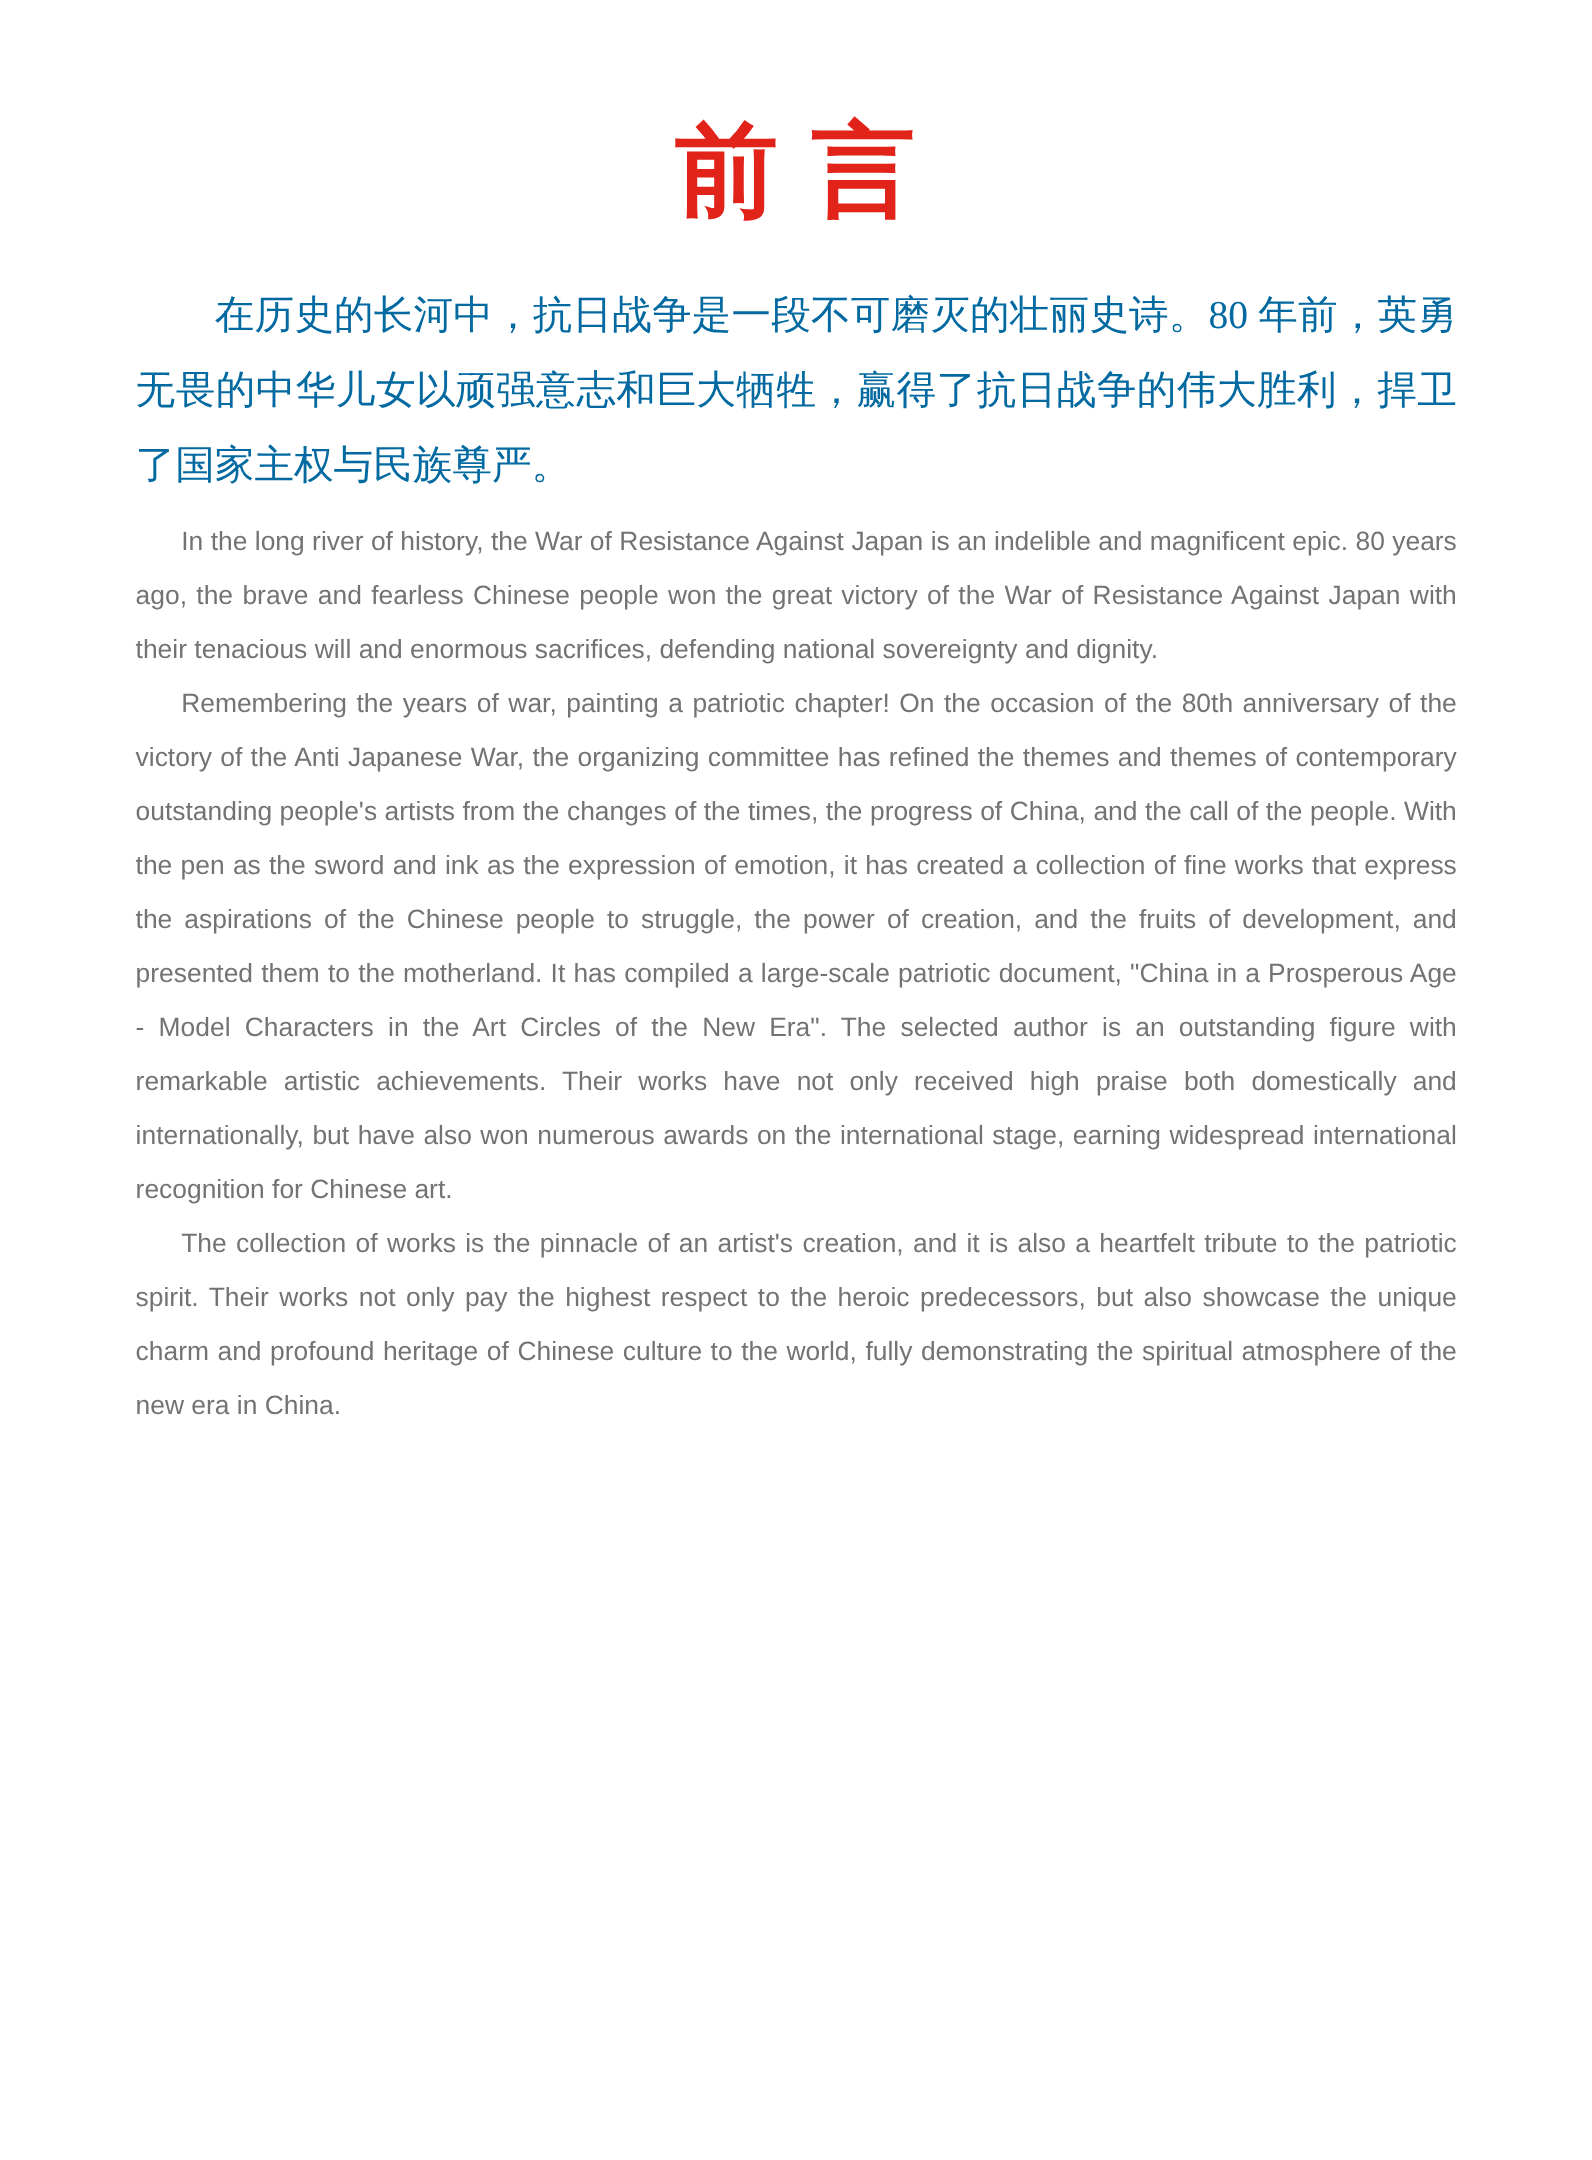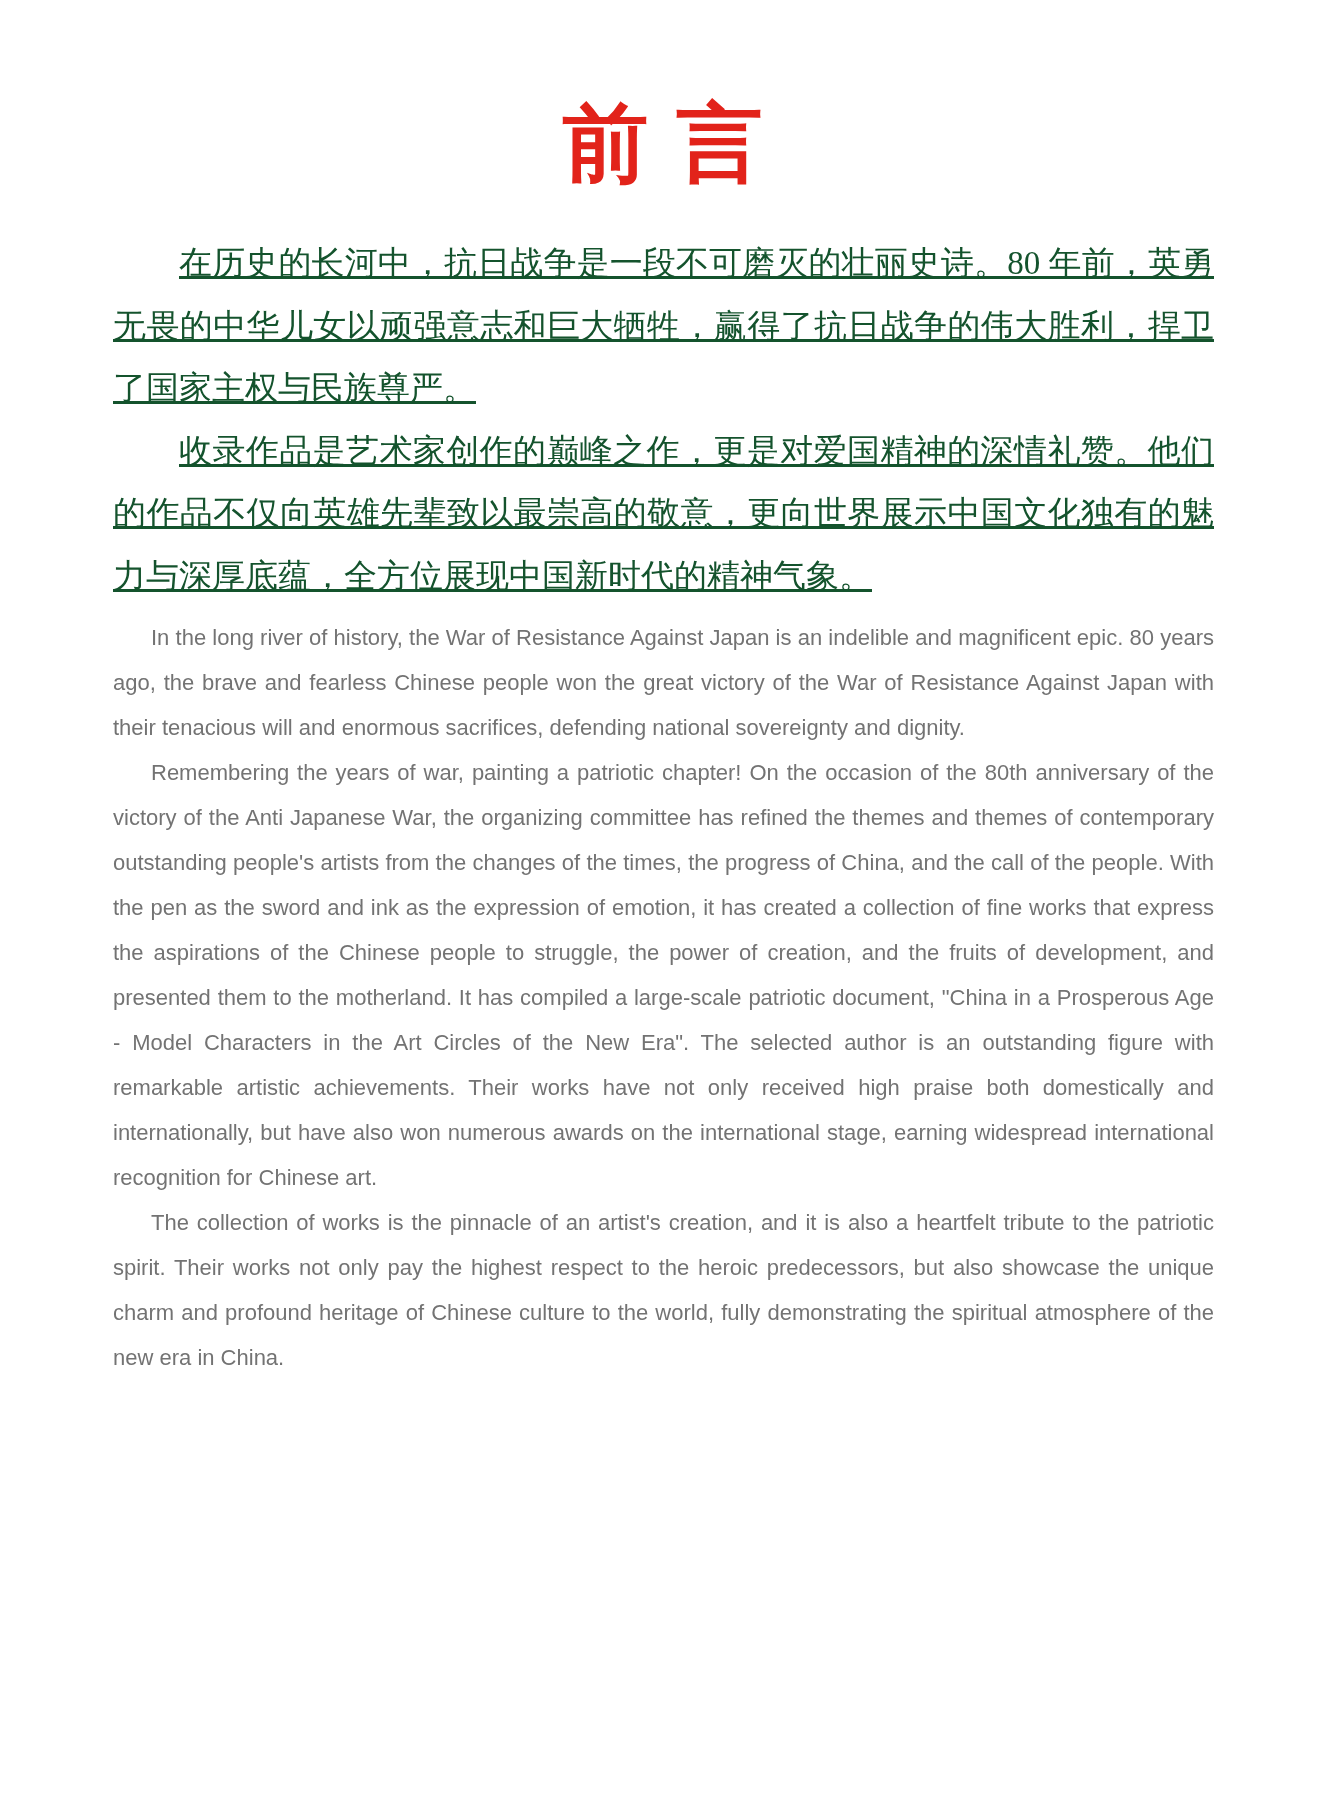--- a/index.html
+++ b/index.html
@@ -28,25 +28,24 @@
     letter-spacing: 2px;
     white-space: pre;
   }
   .zh-section {
     margin-top: 44px;
   }
   .zh-section p {
     font-family: "Liberation Serif", "DejaVu Serif", serif;
     font-size: 33px;
     line-height: 62.5px;
-    color: #14532d;
+    color: #0369a1;
     text-align: justify;
     text-justify: inter-ideograph;
     text-indent: 66px;
-    text-decoration: underline;
   }
   .en-section {
     margin-top: 8px;
   }
   .en-section p {
     font-family: "Liberation Sans", "DejaVu Sans", sans-serif;
     font-size: 22px;
     line-height: 45px;
     color: #737373;
     text-align: justify;
@@ -55,21 +54,20 @@
 </style>
 </head>
 <body>
 
 <div class="page">
 
   <h1 class="doc-title">前 言</h1>
 
   <div class="zh-section">
     <p>在历史的长河中，抗日战争是一段不可磨灭的壮丽史诗。80 年前，英勇无畏的中华儿女以顽强意志和巨大牺牲，赢得了抗日战争的伟大胜利，捍卫了国家主权与民族尊严。</p>
-    <p>收录作品是艺术家创作的巅峰之作，更是对爱国精神的深情礼赞。他们的作品不仅向英雄先辈致以最崇高的敬意，更向世界展示中国文化独有的魅力与深厚底蕴，全方位展现中国新时代的精神气象。</p>
   </div>
 
   <div class="en-section">
     <p>In the long river of history, the War of Resistance Against Japan is an indelible and magnificent epic. 80 years ago, the brave and fearless Chinese people won the great victory of the War of Resistance Against Japan with their tenacious will and enormous sacrifices, defending national sovereignty and dignity.</p>
     <p>Remembering the years of war, painting a patriotic chapter! On the occasion of the 80th anniversary of the victory of the Anti Japanese War, the organizing committee has refined the themes and themes of contemporary outstanding people's artists from the changes of the times, the progress of China, and the call of the people. With the pen as the sword and ink as the expression of emotion, it has created a collection of fine works that express the aspirations of the Chinese people to struggle, the power of creation, and the fruits of development, and presented them to the motherland. It has compiled a large-scale patriotic document, "China in a Prosperous Age - Model Characters in the Art Circles of the New Era". The selected author is an outstanding figure with remarkable artistic achievements. Their works have not only received high praise both domestically and internationally, but have also won numerous awards on the international stage, earning widespread international recognition for Chinese art.</p>
     <p>The collection of works is the pinnacle of an artist's creation, and it is also a heartfelt tribute to the patriotic spirit. Their works not only pay the highest respect to the heroic predecessors, but also showcase the unique charm and profound heritage of Chinese culture to the world, fully demonstrating the spiritual atmosphere of the new era in China.</p>
   </div>
 
 </div>
 

